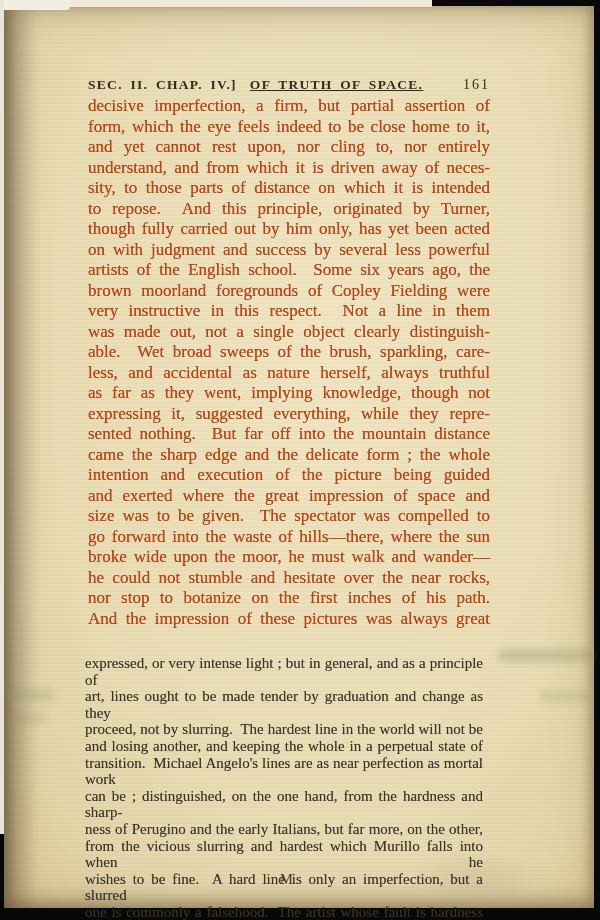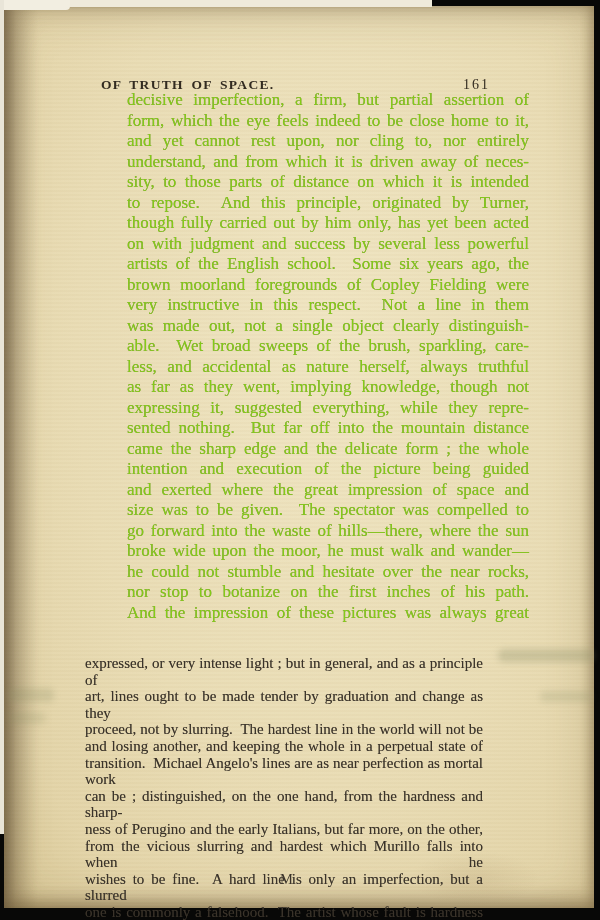--- a/index.html
+++ b/index.html
@@ -33,27 +33,26 @@
   }
   
   .header{
     position:absolute;left:88px;top:77px;width:402px;z-index:4;
     display:flex;align-items:baseline;
     color:#322b20;
   }
   .header .section,.header .title{
     font-size:13.5px;letter-spacing:1.3px;word-spacing:3px;font-weight:bold;
   }
-  .header .title{margin-left:13px;}
+  .header .title{margin-left:13px;text-decoration:underline;}
   .header .pagenum{margin-left:auto;font-size:14px;letter-spacing:2px;font-weight:normal;}
   
   .bodytext{
-    position:absolute;left:88px;top:90px;width:402px;z-index:4;
-    color:#84cc16;
-    margin-left:39px;
+    position:absolute;left:88px;top:96px;width:402px;z-index:4;
+    color:#c2410c;
   }
   .bodytext .tline{
     font-size:17px;line-height:20.5px;
     white-space:pre-wrap;
     text-align:justify;text-align-last:justify;
     text-shadow:0 0 0.4px rgba(50,43,32,0.55);
   }
   
   .footnote{
     position:absolute;left:85px;top:655px;width:398px;z-index:4;
@@ -93,20 +92,21 @@
   <div class="top-strip-corner"></div>
   <div class="left-strip"></div>
 
   <div class="smudge s1"></div>
   <div class="smudge s2"></div>
   <div class="smudge s3"></div>
   <div class="smudge s4"></div>
   <div class="stain"></div>
 
   <div class="header">
+    <span class="section">SEC. II. CHAP. IV.]</span>
     <span class="title">OF TRUTH OF SPACE.</span>
     <span class="pagenum">161</span>
   </div>
 
   <div class="bodytext">
       <div class="tline">decisive imperfection, a firm, but partial assertion of</div>
       <div class="tline">form, which the eye feels indeed to be close home to it,</div>
       <div class="tline">and yet cannot rest upon, nor cling to, nor entirely</div>
       <div class="tline">understand, and from which it is driven away of neces-</div>
       <div class="tline">sity, to those parts of distance on which it is intended</div>

